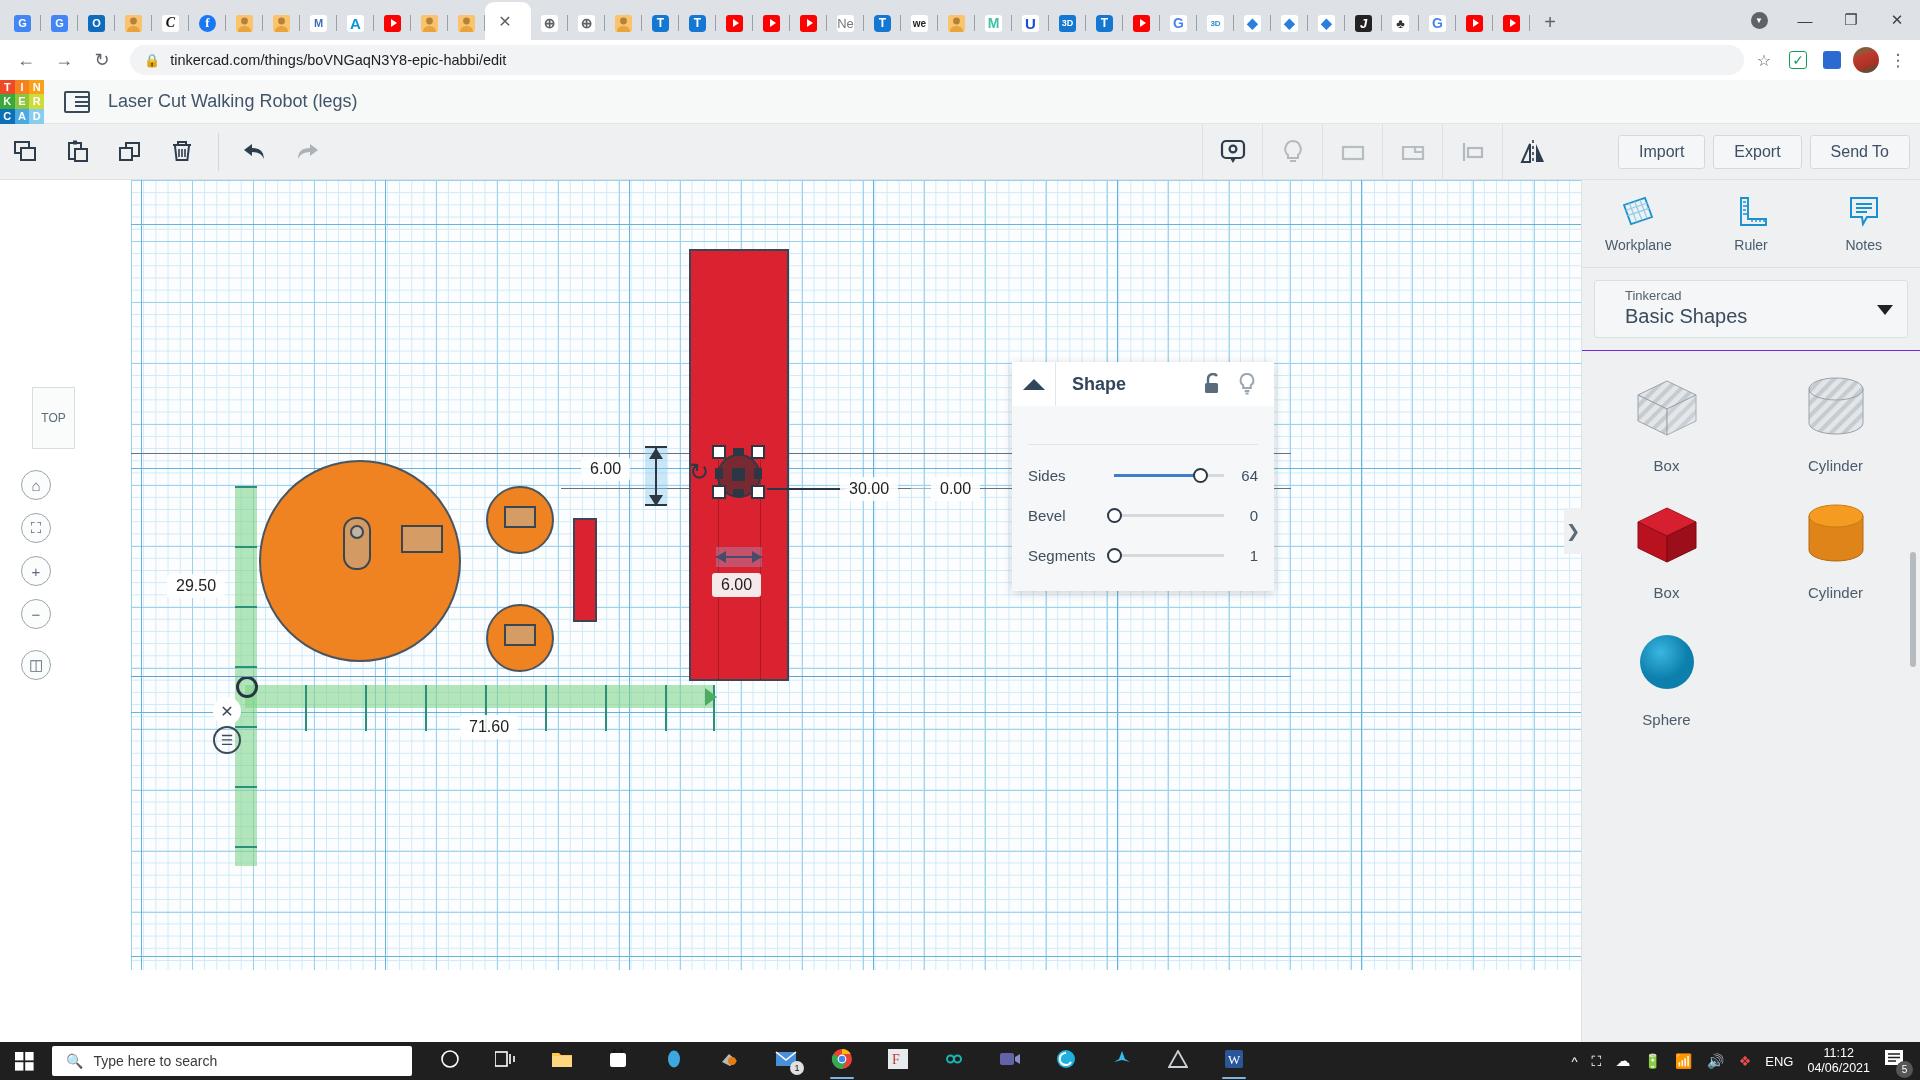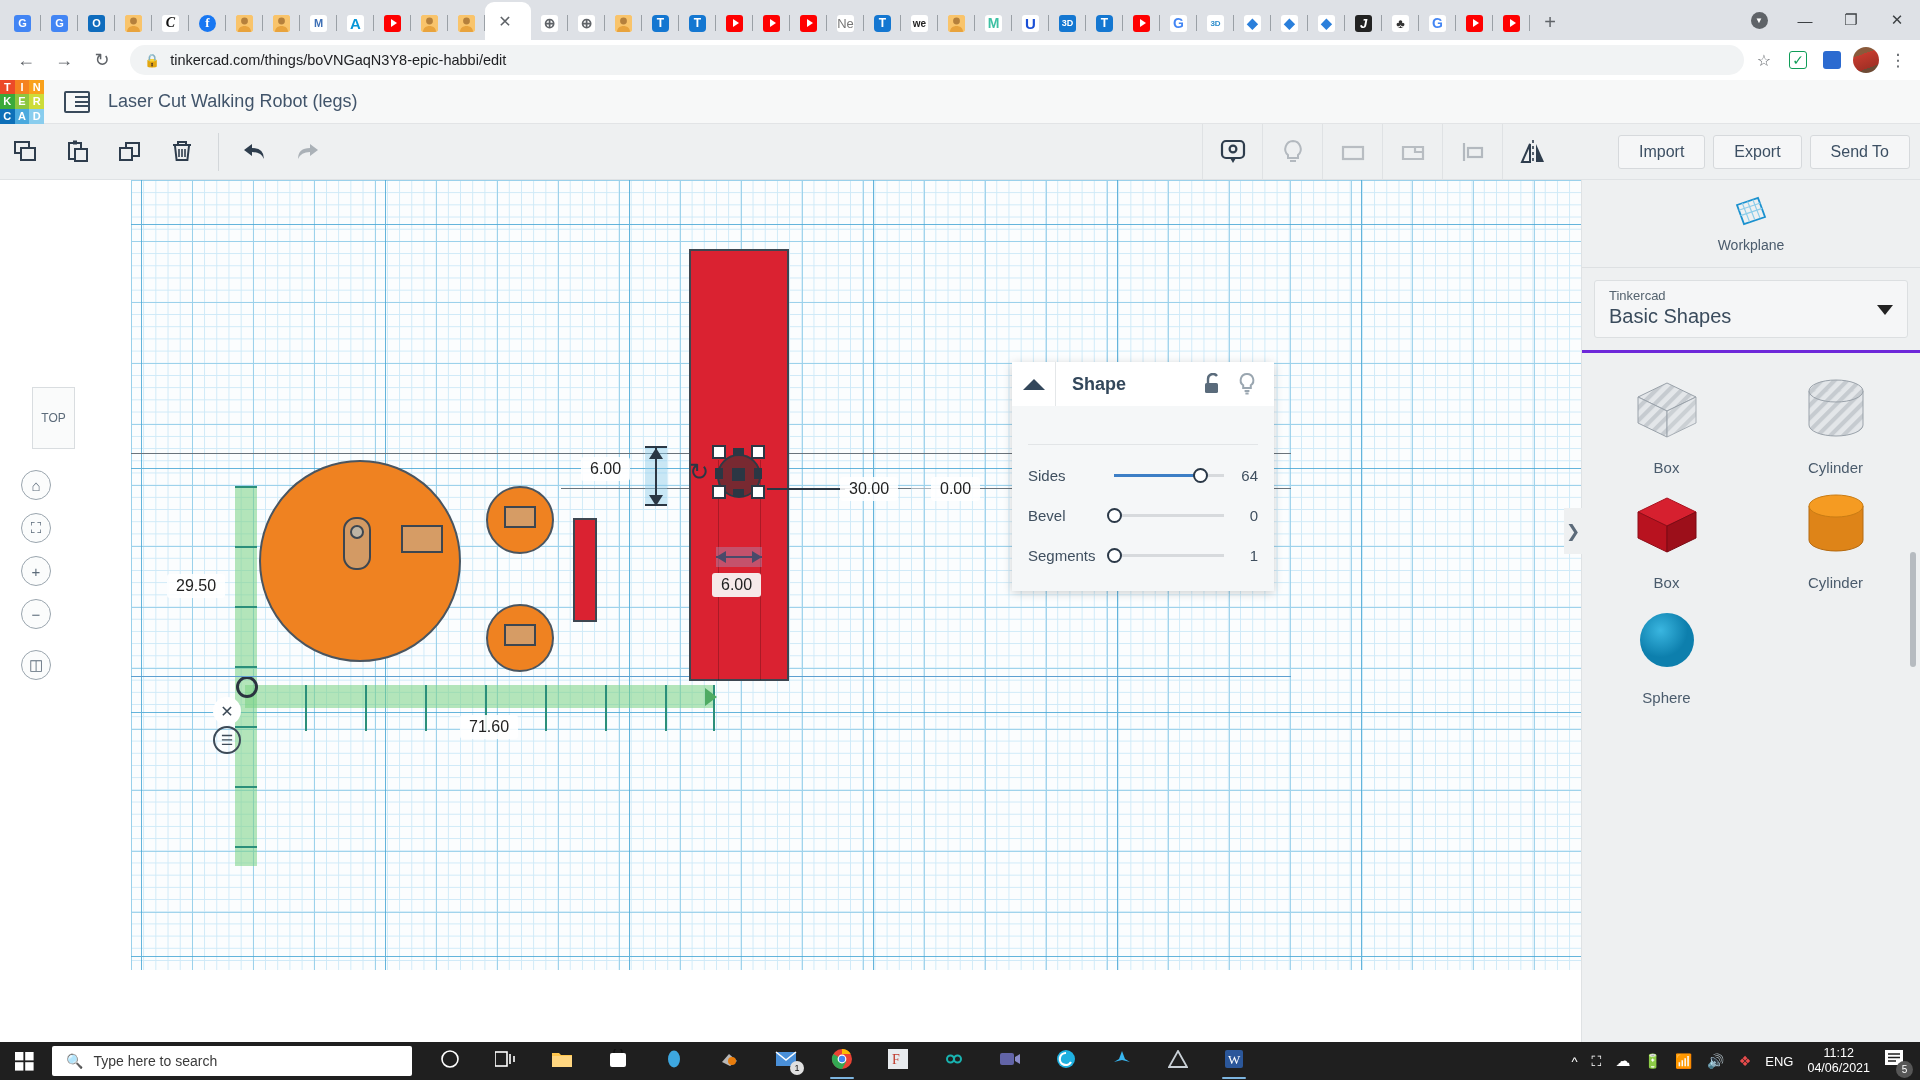--- a/index.html
+++ b/index.html
@@ -126,27 +126,27 @@
      border:1.6px solid #9aa5ae; background:#fbfcfc; display:flex;align-items:center;
      justify-content:center; color:#5c6b7a; font-size:15px;}
 
   
   #right-panel { position:absolute; right:0; top:0; width:339px; height:880px;
      background:#eef0f1; border-left:1px solid #dfe2e4;}
   #panel-tools { height:88px; display:flex; border-bottom:1px solid #dde0e2;}
   .ptool { flex:1; display:flex; flex-direction:column; align-items:center;
      justify-content:center; gap:10px; font-size:14px; color:#4a5b6c;}
   #shape-select { margin:12px; height:58px; background:#f5f6f7; border:1px solid #dcdfe1;
-     border-radius:3px; padding:7px 14px; position:relative;}
+     border-radius:3px; padding:7px 30px; position:relative;}
   #shape-select .sm { font-size:13px; color:#55636f;}
   #shape-select .lg { font-size:20px; color:#3a4b5c; margin-top:2px;}
   #sel-caret { position:absolute; right:14px; top:24px; width:0;height:0;
      border-left:8px solid transparent;border-right:8px solid transparent;border-top:10px solid #222;}
   #shape-grid { padding:8px 0 0 0; display:grid; grid-template-columns:1fr 1fr;
-     row-gap:0; border-top:3px solid #6d28d9; position:relative;}
+     row-gap:12px; border-top:1px solid #6d28d9; position:relative;}
   .sh-cell { display:flex; flex-direction:column; align-items:center; gap:10px; padding-top:14px;}
   .sh-label { font-size:15px; color:#4a5b6c;}
   #panel-scroll { position:absolute; right:4px; top:372px; width:6px; height:115px;
      background:#b6bbc0; border-radius:3px;}
   #panel-collapse { position:absolute; left:-18px; top:328px; width:18px; height:46px;
      background:#eef0f1; border-radius:0 0 0 0; display:flex;align-items:center;
      justify-content:center; font-size:17px; color:#5c6b7a;}
 
   
   #shape-panel { position:absolute; left:1012px; top:182px; width:262px;
@@ -664,20 +664,34 @@
     <div id="panel-collapse">❯</div>
     <div id="panel-tools">
       <div class="ptool">
         <svg width="34" height="32" viewBox="0 0 34 32">
           <path d="M3 10 L24 3 L31 22 L10 29 Z" fill="none" stroke="#1a91cf" stroke-width="1.8"></path>
           <path d="M8.3 8.2 L15.5 26.6 M13.6 6.5 L20.8 24.8 M18.9 4.7 L26 23.1" stroke="#8ccdea" stroke-width="1.2"></path>
           <path d="M4.8 15.2 L26.4 8 M6.6 20.6 L28.2 13.4" stroke="#8ccdea" stroke-width="1.2"></path>
         </svg>
         <span>Workplane</span>
       </div>
+      <div class="ptool">
+        <svg width="34" height="32" viewBox="0 0 34 32">
+          <path d="M7 3 H14 V24 H32 V30 H7 Z" fill="none" stroke="#1a91cf" stroke-width="1.9"></path>
+          <path d="M9 7h3M9 11h4M9 15h3M9 19h4M18 27v-3M22 27v-4M26 27v-3M30 27v-4" stroke="#1a91cf" stroke-width="1.4"></path>
+        </svg>
+        <span>Ruler</span>
+      </div>
+      <div class="ptool">
+        <svg width="34" height="32" viewBox="0 0 34 32">
+          <path d="M4 3 H30 V22 H20 L16 29 L15 22 H4 Z" fill="none" stroke="#1a91cf" stroke-width="2"></path>
+          <path d="M9 9h16M9 13h16M9 17h11" stroke="#1a91cf" stroke-width="1.8"></path>
+        </svg>
+        <span>Notes</span>
+      </div>
     </div>
     <div id="shape-select">
       <div class="sm">Tinkercad</div>
       <div class="lg">Basic Shapes</div>
       <div id="sel-caret"></div>
     </div>
     <div id="shape-grid">
         <div class="sh-cell">
           <div><svg width="74" height="70" viewBox="0 0 74 70">
               <defs>

